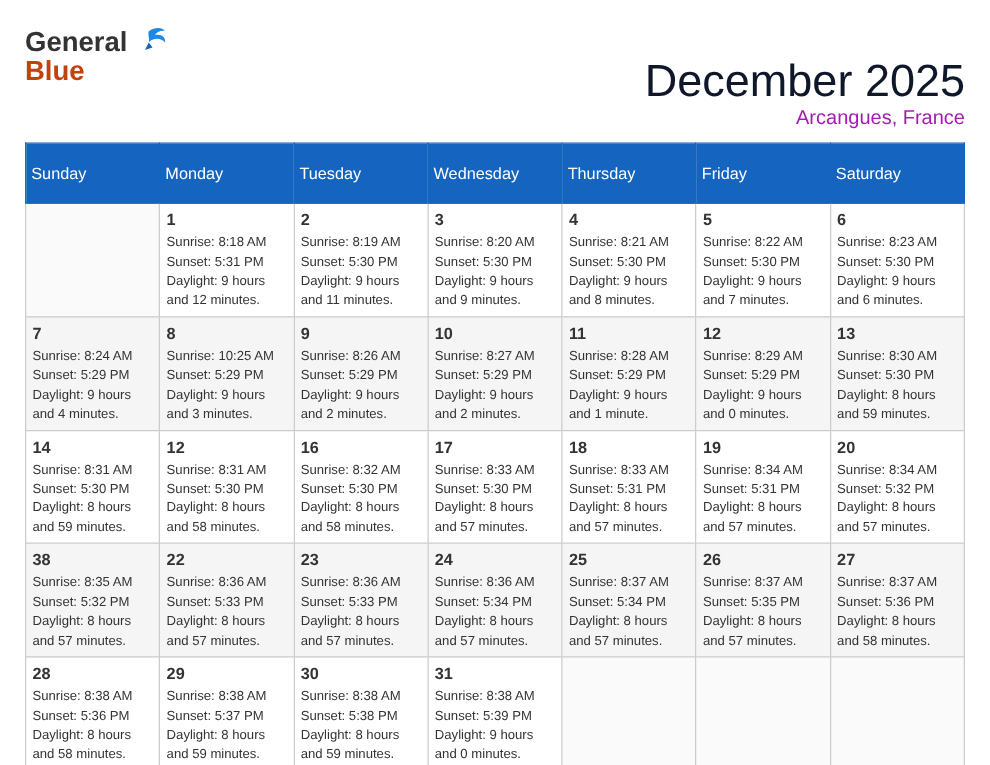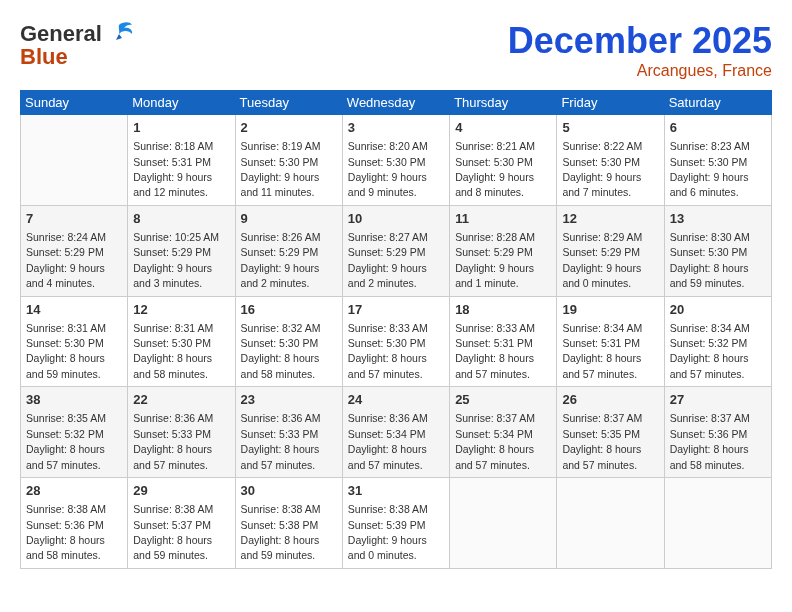--- a/index.html
+++ b/index.html
@@ -18,38 +18,39 @@
     }
     .logo {
       display: flex;
     }
     .logo-general { color: #333; }
     .title-block {
       text-align: right;
     }
     .month-title {
       font-size: 36px;
-      font-weight: bold;
-      color: #1d4ed8;
+      font-weight: normal;
+      color: #0f172a;
+      margin-top: 24px;
     }
     .location {
       font-size: 16px;
-      color: #c2410c;
+      color: #a21caf;
     }
     table {
       width: 100%;
       border-collapse: collapse;
       font-size: 11px;
     }
     thead tr {
       background-color: #1565c0;
       color: white;
     }
     thead th {
-      padding: 4px 4px;
+      padding: 16px 4px;
       text-align: left;
       font-size: 13px;
       font-weight: normal;
       border: 1px solid #1565c0;
     }
     tbody tr {
       vertical-align: top;
     }
     tbody td {
       border: 1px solid #ccc;

